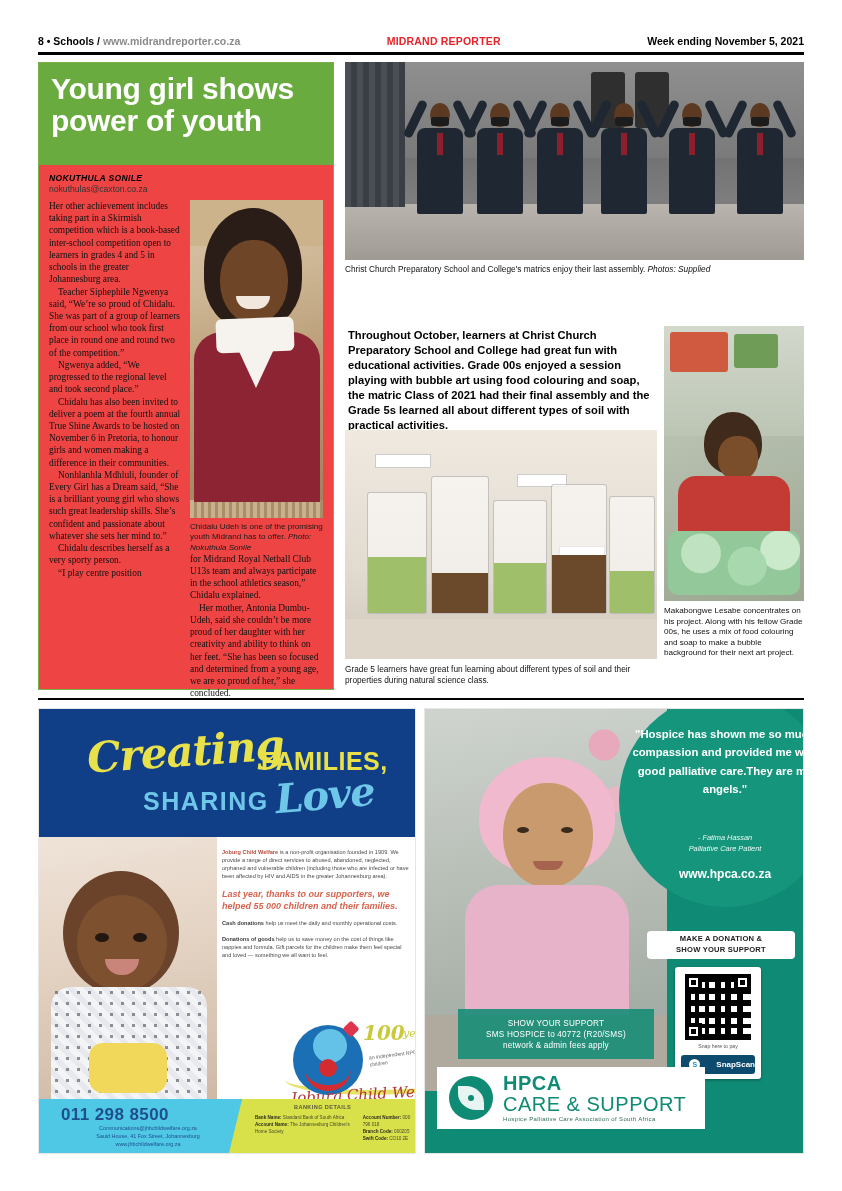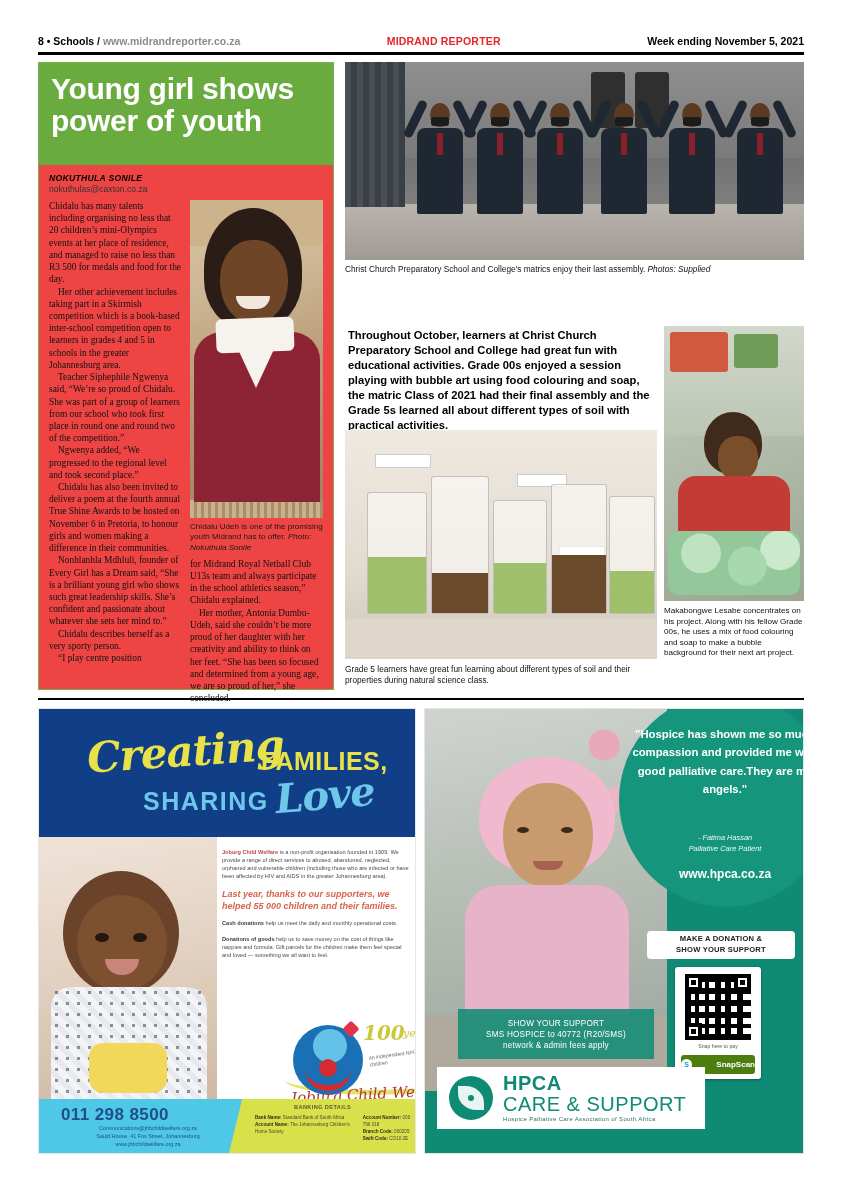--- a/index.html
+++ b/index.html
@@ -62,21 +62,21 @@
     background:#f6f2ee; border-radius:6px; transform: rotate(-2deg); }
   .ph-jersey { position:absolute; left:4px; top:132px; width:126px; height:170px;
     background:#8d2434; border-radius:28px 28px 0 0; }
   .ph-v { position:absolute; left:40px; top:132px; width:52px; height:56px;
     background:#f6f2ee; clip-path: polygon(0 0,100% 0,50% 100%); }
   .ph-wall { position:absolute; left:0; top:0; width:133px; height:46px;
     background:#cdb38c; }
   .ph-bench { position:absolute; left:0; bottom:0; width:133px; height:18px;
     background: repeating-linear-gradient(90deg,#c9b18f 0 4px,#a98e68 4px 7px); }
   .caption-sm {
-    font-size: 8.1px; line-height: 1.27; color: #1a1a1a; margin-bottom: 5px;
+    font-size: 8.1px; line-height: 1.27; color: #1a1a1a; 
   }
   .caption-sm i { font-style: italic; }
 
   
   .assembly-photo {
     position: absolute; left: 345px; top: 62px; width: 459px; height: 198px;
     background: linear-gradient(180deg,#7d7d7d 0%,#6e6e6e 40%,#8d8d8d 100%);
     overflow: hidden;
   }
   .ap-wall { position:absolute; left:0; top:0; width:100%; height:96px;
@@ -263,22 +263,22 @@
     overflow:hidden;
   }
   .qr { position:absolute; left:10px; top:7px; width:66px; height:66px;
     background:
       linear-gradient(90deg,#000 0 6px,transparent 6px 10px,#000 10px 14px,transparent 14px 20px,#000 20px 24px,transparent 24px 30px,#000 30px 36px,transparent 36px 40px,#000 40px 46px,transparent 46px 52px,#000 52px 58px,transparent 58px 66px),
       linear-gradient(0deg,#000 0 6px,transparent 6px 12px,#000 12px 16px,transparent 16px 22px,#000 22px 28px,transparent 28px 34px,#000 34px 40px,transparent 40px 46px,#000 46px 52px,transparent 52px 58px,#000 58px 66px);
     background-blend-mode: multiply; }
   .qr-eye { position:absolute; width:17px; height:17px; border:4px solid #000; background:#fff; }
   .qr-eye i { display:block; width:5px; height:5px; background:#000; margin:2px; }
   .qr-cap { position:absolute; left:0; top:76px; width:86px; text-align:center; font-size:5.2px; color:#555; }
-  .snapscan { position:absolute; left:6px; bottom:5px; width:74px; height:19px; background:#4d7c0f;
-    border-radius:3px; display:flex; align-items:center; justify-content:space-between; gap:16px; }
+  .snapscan { position:absolute; left:6px; bottom:5px; width:74px; height:19px; background:#0c4a6e;
+    border-radius:3px; display:flex; align-items:center; justify-content:flex-end; gap:16px; }
   .snapscan .sslogo { width:11px; height:11px; background:#fff; border-radius:50%;
     display:flex; align-items:center; justify-content:center; font-size:7px; color:#1a8fc1; font-weight:bold; }
   .snapscan .sstext { font-size:8px; color:#fff; font-weight:bold; }
 
   .hp-sms {
     position:absolute; left:33px; top:300px; width:196px; height:50px;
     background: rgba(18,140,118,.88); display:flex; flex-direction:column;
     align-items:center; justify-content:center; gap:2px;
   }
   .hp-sms span { font-size:8.2px; color:#fff; letter-spacing:.2px; }
@@ -313,21 +313,20 @@
       <h1>Young girl shows power of youth</h1>
     </div>
 
     <div class="byline-wrap">
       <div class="byline-name">NOKUTHULA SONILE</div>
       <div class="byline-mail">nokuthulas@caxton.co.za</div>
     </div>
 
     <div class="feature-cols">
       <div class="col">
-        <p>Chidalu has many talents including organising no less that 20 children’s mini-Olympics events at her place of residence, and managed to raise no less than R3 500 for medals and food for the day.</p>
         <p>Her other achievement includes taking part in a Skirmish competition which is a book-based inter-school competition open to learners in grades 4 and 5 in schools in the greater Johannesburg area.</p>
         <p>Teacher Siphephile Ngwenya said, “We’re so proud of Chidalu. She was part of a group of learners from our school who took first place in round one and round two of the competition.”</p>
         <p>Ngwenya added, “We progressed to the regional level and took second place.”</p>
         <p>Chidalu has also been invited to deliver a poem at the fourth annual True Shine Awards to be hosted on November 6 in Pretoria, to honour girls and women making a difference in their communities.</p>
         <p>Nonhlanhla Mdhluli, founder of Every Girl has a Dream said, “She is a brilliant young girl who shows such great leadership skills. She’s confident and passionate about whatever she sets her mind to.”</p>
         <p>Chidalu describes herself as a very sporty person.</p>
         <p>“I play centre position</p>
       </div>
 
       <div class="col">

